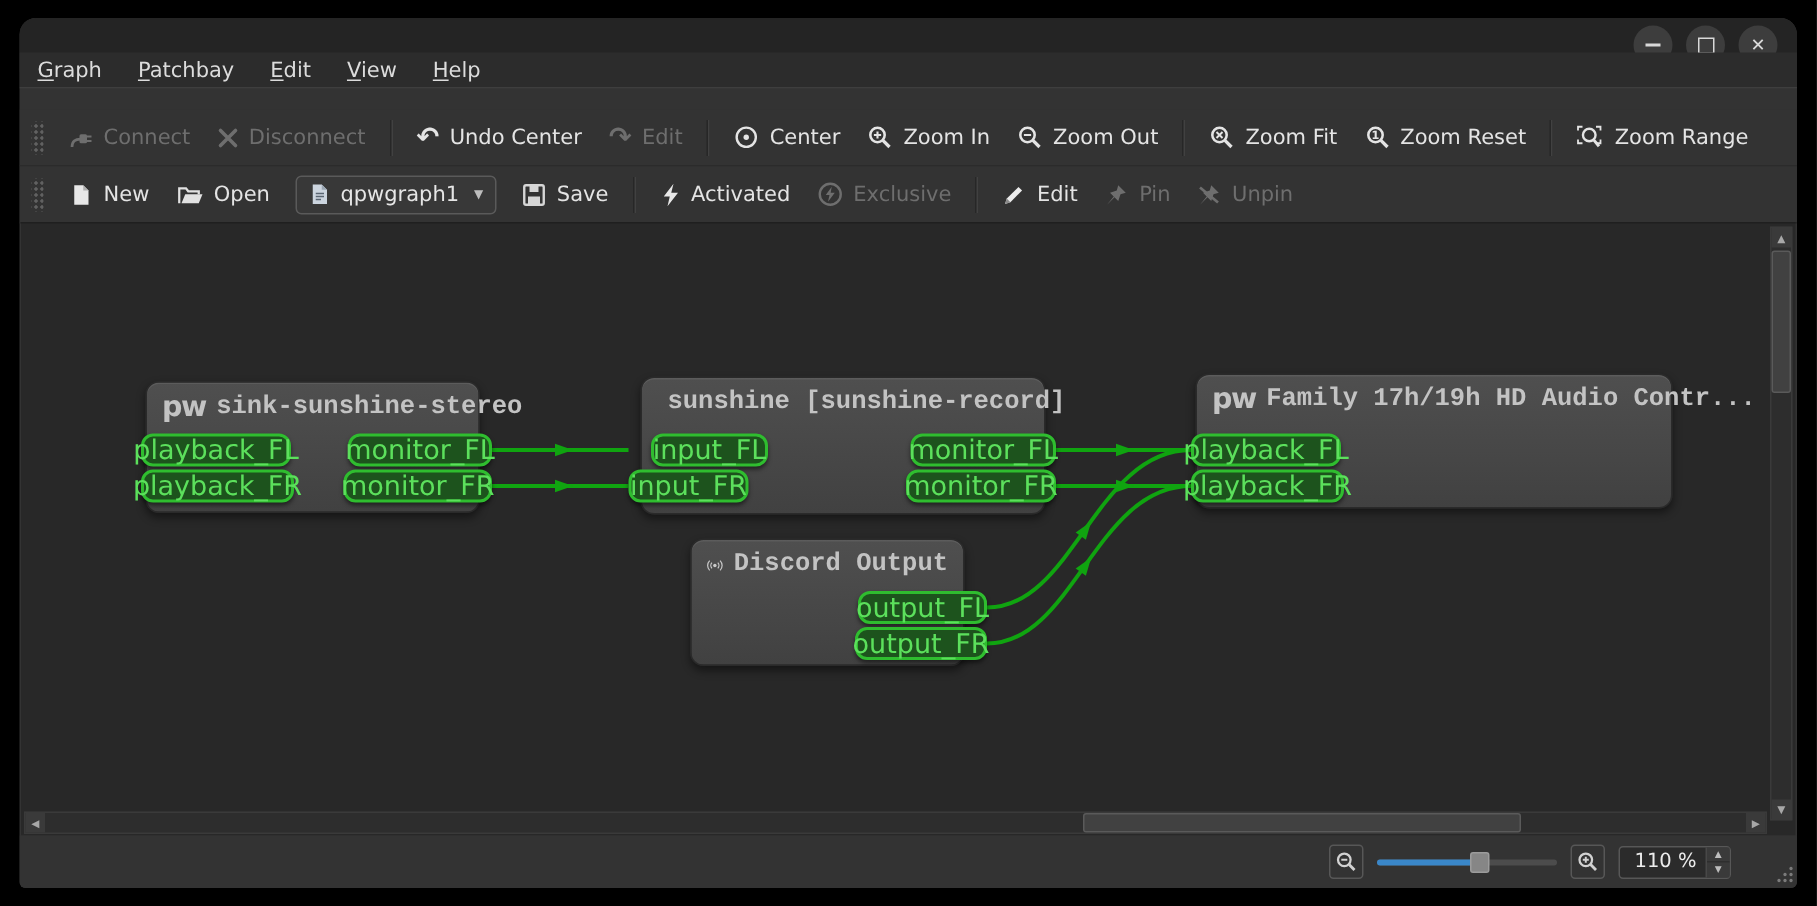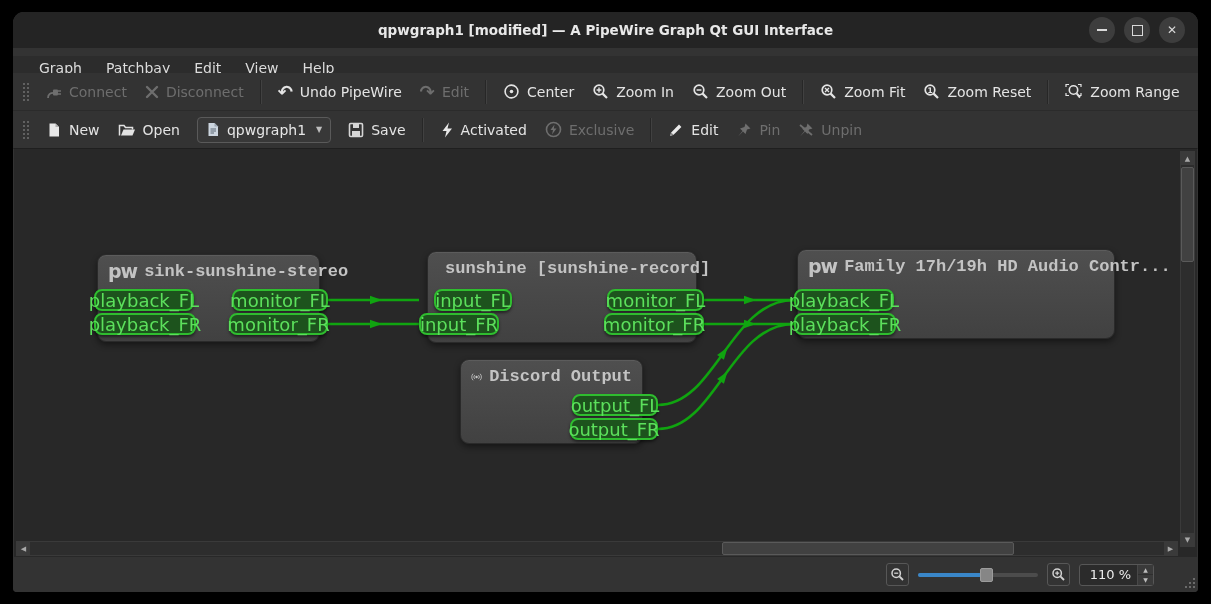--- a/index.html
+++ b/index.html
@@ -16,22 +16,22 @@
   .titlebar{position:absolute;left:0;top:0;width:100%;height:36px;background:#242424;
     display:flex;align-items:center;justify-content:center;}
   .title{font-size:13.5px;font-weight:bold;color:#e8e8e8;}
   .winbtns{position:absolute;right:13px;top:5px;display:flex;gap:9px;}
   .winbtn{width:26px;height:26px;border-radius:50%;background:#3d3d3d;
     display:flex;align-items:center;justify-content:center;color:#d9d9d9;}
   .glyph-min{width:10px;height:2px;background:#d9d9d9;display:block;}
   .glyph-max{width:9px;height:9px;border:1.5px solid #d9d9d9;display:block;}
   .glyph-close{font-size:12px;line-height:1;color:#d9d9d9;font-weight:bold;}
   
-  .menubar{position:absolute;left:0;top:44px;width:100%;height:24px;background:#2c2c2c;
-    display:flex;align-items:center;padding-left:14px;box-sizing:border-box;
+  .menubar{position:absolute;left:0;top:23px;width:100%;height:24px;background:#2c2c2c;
+    display:flex;align-items:center;box-sizing:border-box;
     border-bottom:1px solid #3e3e3e;}
   .menu-item{color:#dcdcdc;font-size:14px;padding:2px 12px;white-space:pre;}
   .mn{text-decoration:underline;text-underline-offset:2px;}
   
   .toolbar{position:absolute;left:0;width:100%;height:38px;background:#333333;
     display:flex;align-items:center;padding-left:6px;box-sizing:border-box;}
   .toolbar1{top:61px;border-bottom:1px solid #2b2b2b;}
   .toolbar2{top:99px;border-bottom:1px solid #272727;}
   .thandle{width:8px;height:22px;margin:0 8px 0 2px;
     background-image:radial-gradient(#616161 1px,transparent 1.2px);
@@ -89,21 +89,20 @@
     font-size:6px;color:#bdbdbd;background:#3a3a3a;}
   .spb + .spb{border-top:1px solid #2e2e2e;}
   .grip{position:absolute;right:2px;bottom:3px;}
 </style>
 </head>
 <body>
 
 <div class="window">
 
   <div class="titlebar">
-    <span class="title">qpwgraph1 [modified] — A PipeWire Graph Qt GUI Interface</span>
     <div class="winbtns">
       <div class="winbtn">
           <span class="glyph-min"></span>
         </div>
       <div class="winbtn">
           <span class="glyph-max"></span>
         </div>
       <div class="winbtn">
           <span class="glyph-close">✕</span>
         </div>
@@ -135,21 +134,21 @@
       <svg class="ico" width="14" height="14" viewBox="0 0 14 14">
           <path d="M2 2 L12 12 M12 2 L2 12" stroke="currentColor" stroke-width="2.4" stroke-linecap="round"></path>
         </svg>
       <span class="lbl">Disconnect</span>
     </div>
 
     <div class="tsep"></div>
 
     <div class="tbtn">
       <span class="uglyph">↶</span>
-      <span class="lbl">Undo PipeWire</span>
+      <span class="lbl">Undo Center</span>
     </div>
 
     <div class="tbtn disabled">
       <span class="uglyph">↷</span>
       <span class="lbl">Edit</span>
     </div>
 
     <div class="tsep"></div>
 
     <div class="tbtn">

